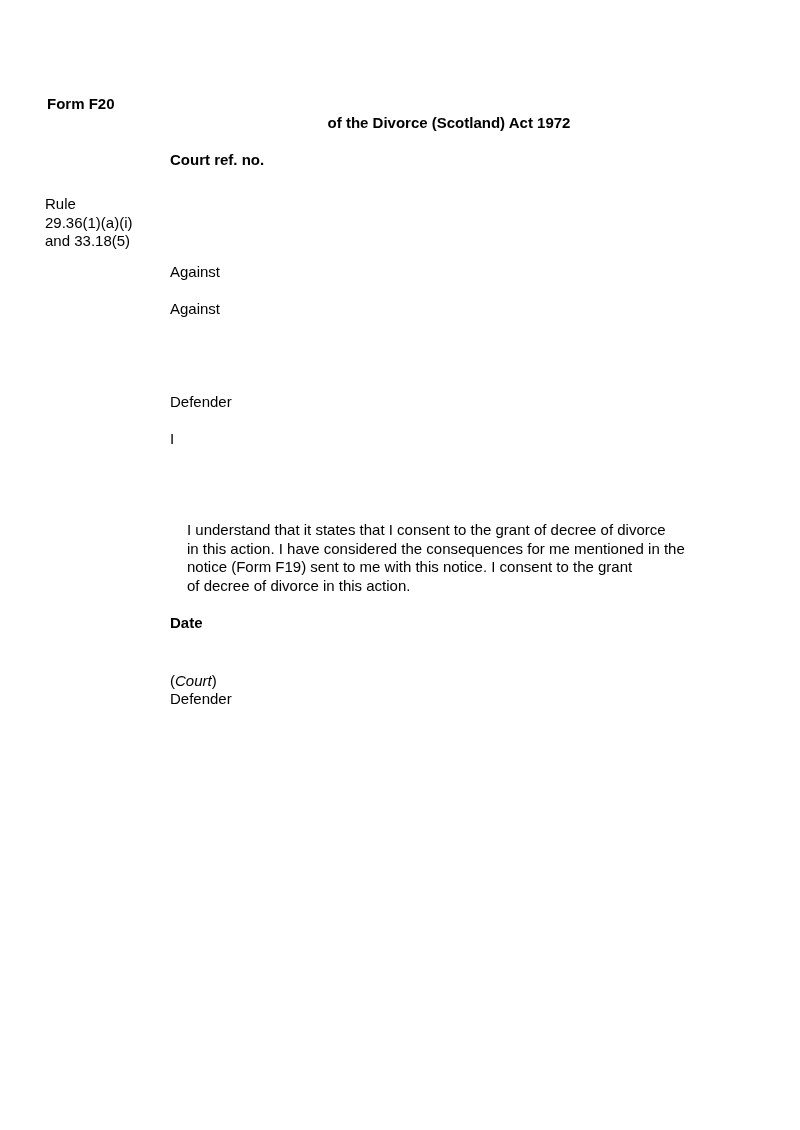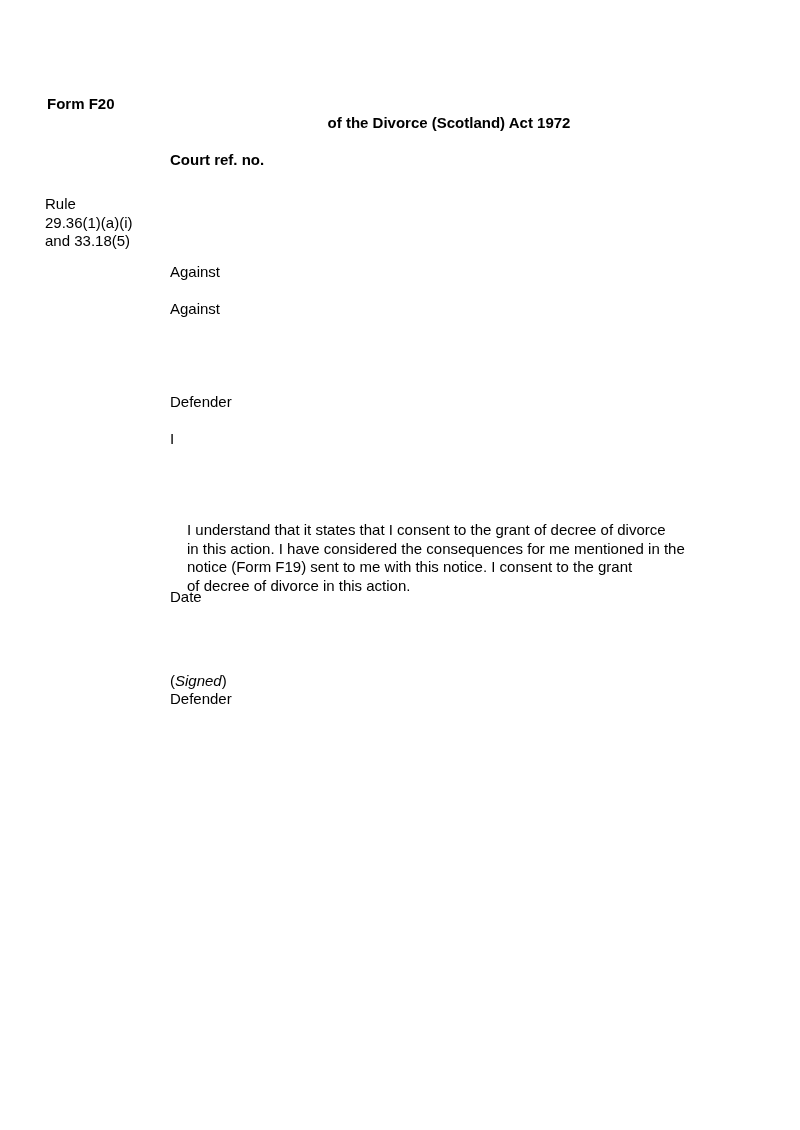--- a/index.html
+++ b/index.html
@@ -32,21 +32,21 @@
   .rule-ref     { left: 45px;  top: 151px; width: 120px; margin-top: 44px; }
 
   
   .court-ref    { left: 170px; top: 151px; font-weight: bold; }
   .pursuer      { left: 170px; top: 263px; }
   .against      { left: 170px; top: 300px; }
   .defender1    { left: 170px; top: 393px; }
   .i-pronoun    { left: 170px; top: 430px; }
   .para-received{ left: 170px; top: 468px; width: 620px; }
   .para-consent { left: 160px; top: 521px; width: 620px; margin-left: 27px; }
-  .date-label   { left: 170px; top: 588px; }
+  .date-label   { left: 170px; top: 614px; font-weight: bold; }
   .signed-line  { left: 170px; top: 672px; }
   .defender2    { left: 170px; top: 690px; }
 
   .signed-line em { font-style: italic; }
 </style>
 </head>
 <body>
 
 <div class="page">
 
@@ -73,18 +73,18 @@
 
 
   <div class="abs para-consent prelines">I understand that it states that I consent to the grant of decree of divorce
 in this action. I have considered the consequences for me mentioned in the
 notice (Form F19) sent to me with this notice. I consent to the grant
 of decree of divorce in this action.</div>
 
   <div class="abs date-label">Date</div>
 
   <div class="abs signed-line">
-    <span>(</span><em>Signed</em><span>)</span>
+    <span>(</span><em>Court</em><span>)</span>
   </div>
 
   <div class="abs defender2">Defender</div>
 
 </div>
 
 </body></html>

